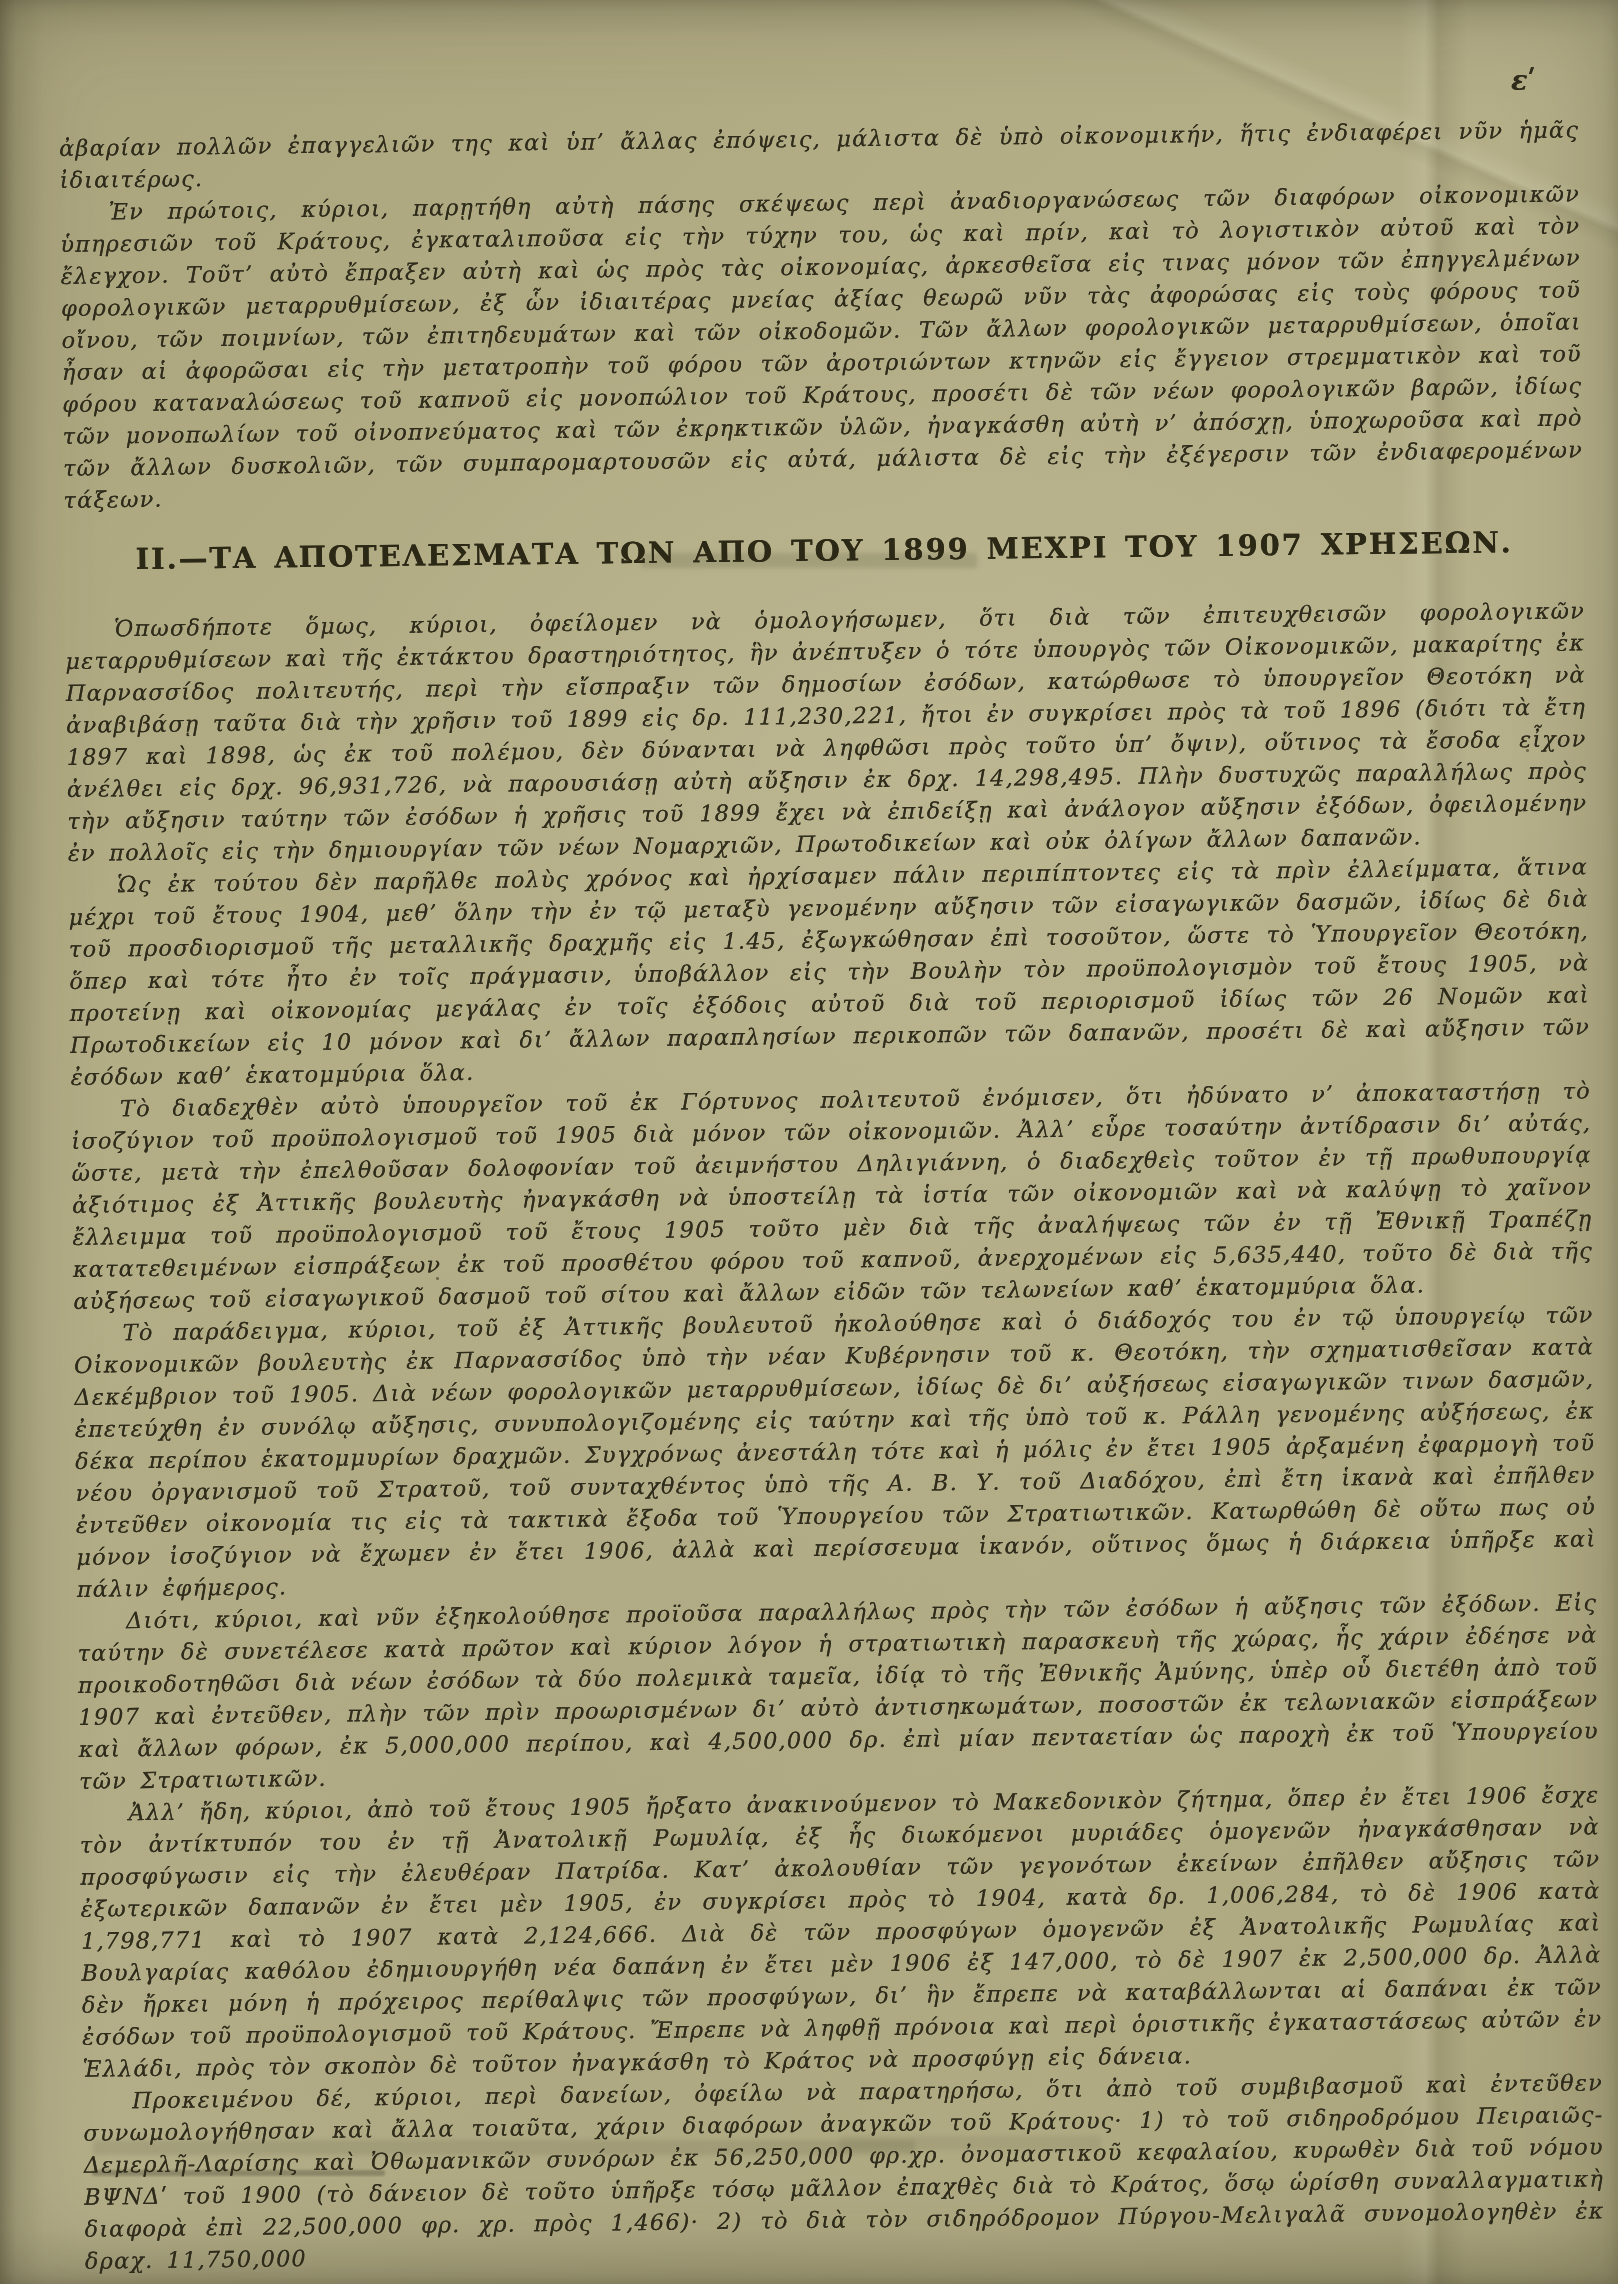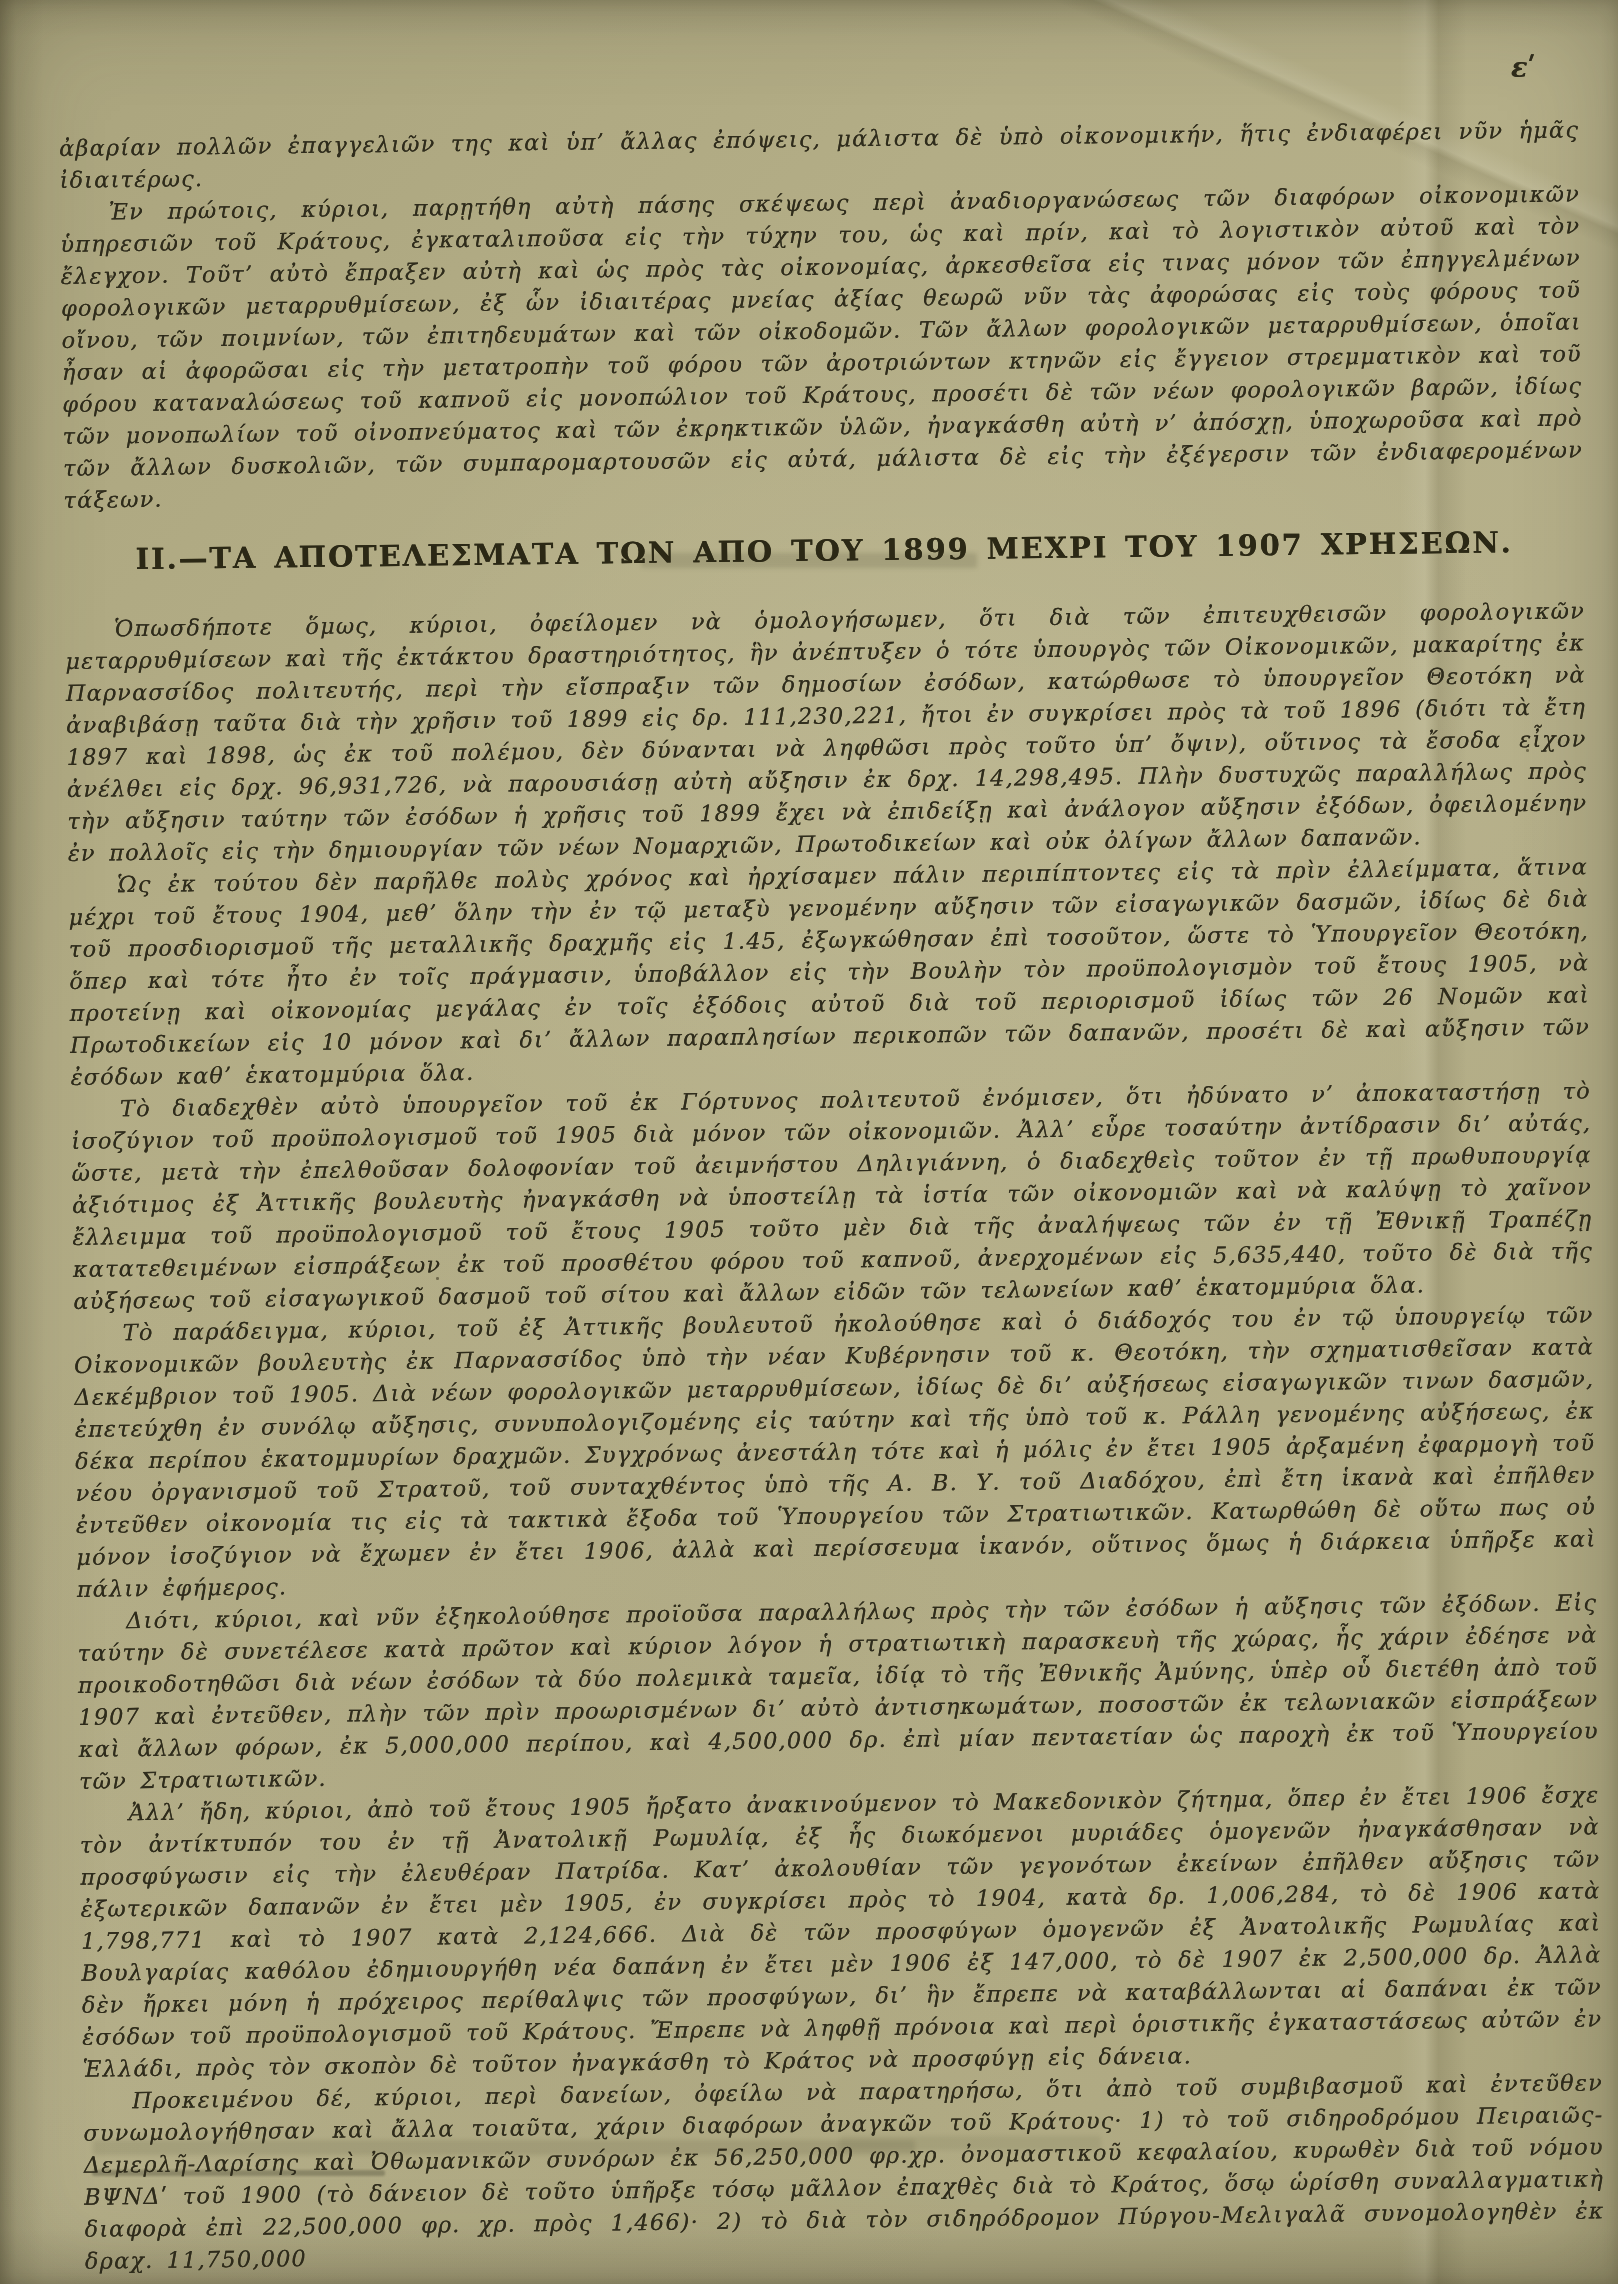--- a/index.html
+++ b/index.html
@@ -34,21 +34,21 @@
     position:absolute;left:934px;top:-100px;width:871px;height:44px;
     transform:rotate(24deg);transform-origin:left top;
     background:linear-gradient(180deg, rgba(255,255,240,0) 0%, rgba(255,255,240,0.12) 45%, rgba(60,55,30,0.10) 62%, rgba(60,55,30,0) 100%);
   }
   .speck{position:absolute;border-radius:50%;background:rgba(55,50,30,0.55);}
   .smudge{position:absolute;filter:blur(1.9px);background:rgba(60,62,40,0.16);border-radius:2.5px;}
   .smudge.dark{background:rgba(50,50,32,0.30);filter:blur(1.2px);}
 
   
   .page-number{
-    position:absolute;left:1511px;top:52px;
+    position:absolute;left:1511px;top:65px;
     font-size:27px;font-style:italic;font-weight:bold;
     color:var(--ink,#2f2c1c);
     text-shadow:0 0 0.6px rgba(47,44,28,0.9);
     text-align:center;
   }
   #text-block{
     position:absolute;left:59px;top:132px;width:1520px;
     transform:rotate(-0.7deg);transform-origin:0 0;
     color:var(--ink,#2f2c1c);
   }

